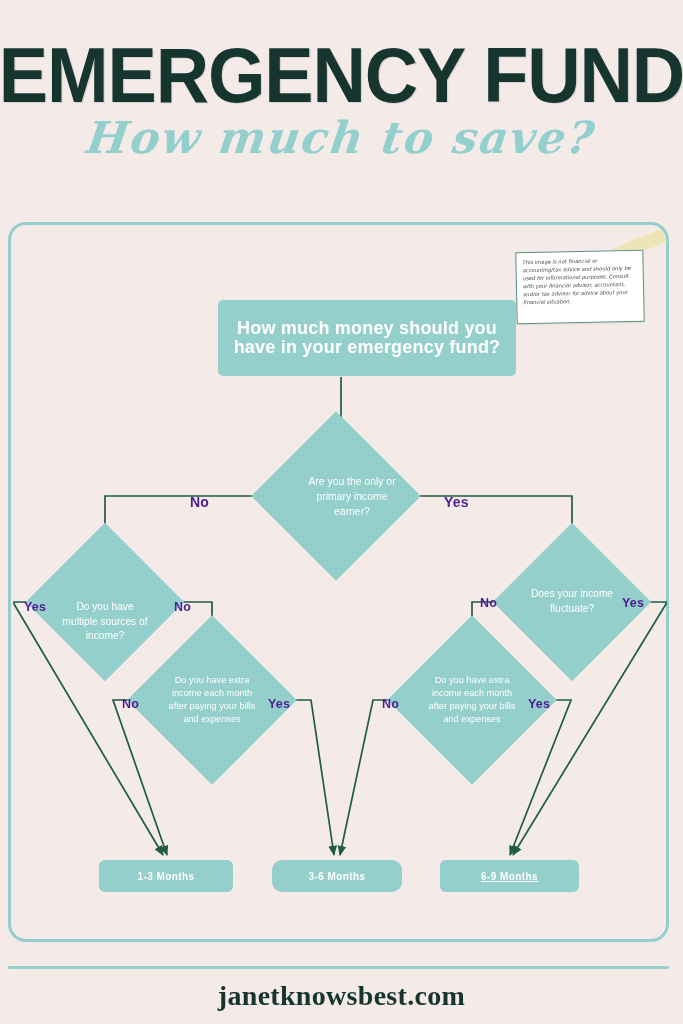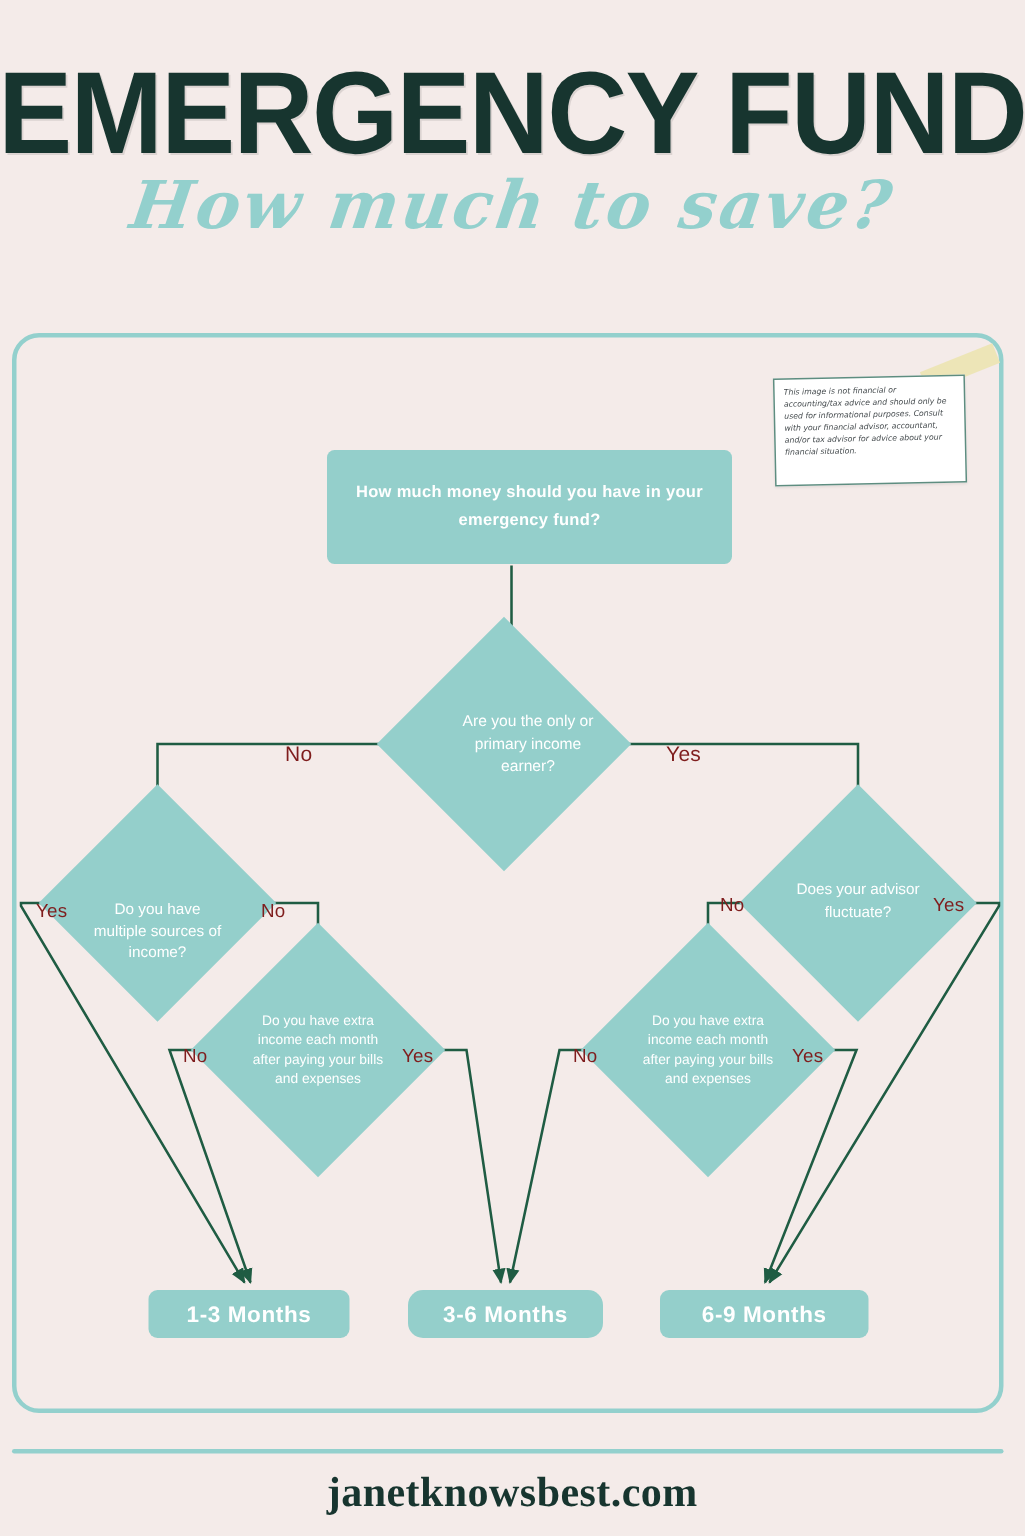--- a/index.html
+++ b/index.html
@@ -64,29 +64,29 @@
   }
 
   
   .box{
     position:absolute;background:#94cfcb;border-radius:5px;
     display:flex;align-items:center;justify-content:center;
     color:#ffffff;font-weight:bold;text-align:center;
     box-sizing:border-box;
   }
   #q-root{
-    left:218px;top:300px;width:270px;height:76px;
-    font-size:11px;line-height:19px;letter-spacing:.2px;
+    left:218px;top:300px;width:298px;height:76px;
+    font-size:18px;line-height:19px;letter-spacing:.2px;
   }
   .result{
-    height:32px;font-size:15px;letter-spacing:.4px;border-radius:6px;
+    height:32px;font-size:10px;letter-spacing:.4px;border-radius:6px;
   }
   #result-1{left:99px;top:860px;width:134px;}
   #result-2{left:272px;top:860px;width:130px;border-radius:10px;}
-  #result-3{left:440px;top:860px;width:139px;}
+  #result-3{left:440px;top:860px;width:139px;text-decoration:underline;}
 
   .diamond{
     position:absolute;
     display:flex;align-items:center;justify-content:center;
     text-align:center;color:#ffffff;
   }
   .diamond .dshape{
     position:absolute;left:0;top:0;width:100%;height:100%;
     background:#94cfcb;
     transform:rotate(45deg);
@@ -103,21 +103,21 @@
   #q-fluct .dtext{font-size:10.2px;line-height:14.6px;width:92px;}
 
   #q-extra-left{left:152px;top:640px;width:120px;height:120px;}
   #q-extra-left .dtext{font-size:9.2px;line-height:13.2px;width:100px;}
 
   #q-extra-right{left:412px;top:640px;width:120px;height:120px;}
   #q-extra-right .dtext{font-size:9.2px;line-height:13.2px;width:100px;}
 
   
   .edge-label{
-    position:absolute;color:#7f1d1d;font-weight:normal;
+    position:absolute;color:#4c1d95;font-weight:bold;
     font-size:14px;letter-spacing:.2px;
     background:transparent;
   }
   .edge-label.small{font-size:12.5px;}
 
   #lbl-no-top{left:190px;top:494px;}
   #lbl-yes-top{left:444px;top:494px;}
   #lbl-yes-ml{left:24px;top:600px;}
   #lbl-no-ml{left:174px;top:600px;}
   #lbl-no-mr{left:480px;top:596px;}
@@ -192,21 +192,21 @@
   <span class="dtext">Are you the only or primary income earner?</span>
 </div>
 
 <div class="diamond" id="q-multi">
   <div class="dshape"></div>
   <span class="dtext">Do you have multiple sources of income?</span>
 </div>
 
 <div class="diamond" id="q-fluct">
   <div class="dshape"></div>
-  <span class="dtext">Does your advisor fluctuate?</span>
+  <span class="dtext">Does your income fluctuate?</span>
 </div>
 
 <div class="diamond" id="q-extra-left">
   <div class="dshape"></div>
   <span class="dtext">Do you have extra income each month after paying your bills and expenses</span>
 </div>
 
 <div class="diamond" id="q-extra-right">
   <div class="dshape"></div>
   <span class="dtext">Do you have extra income each month after paying your bills and expenses</span>

